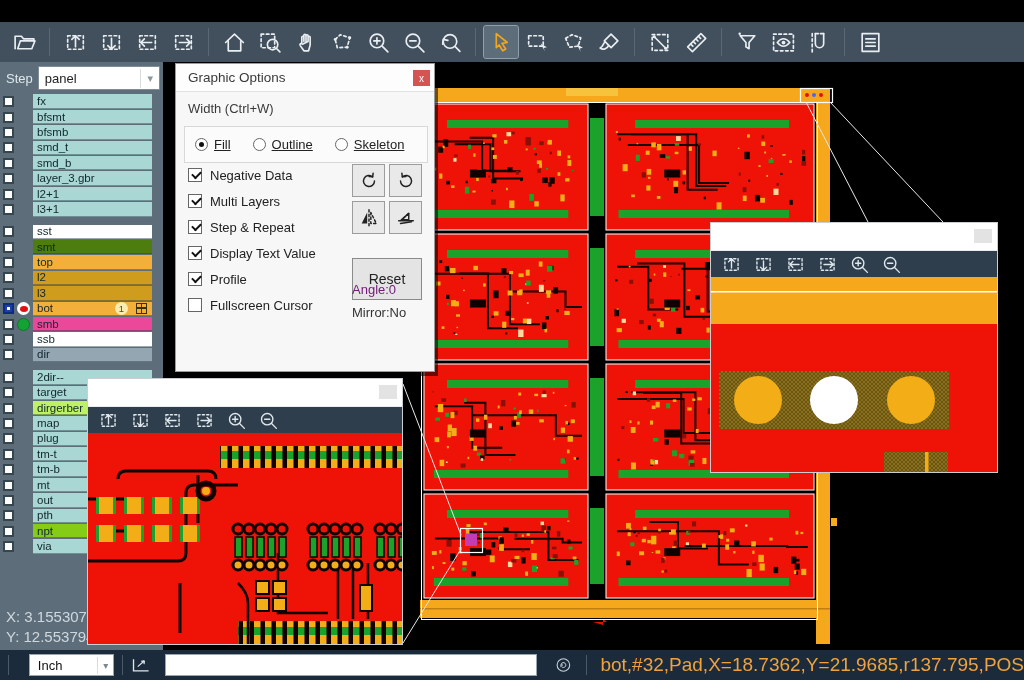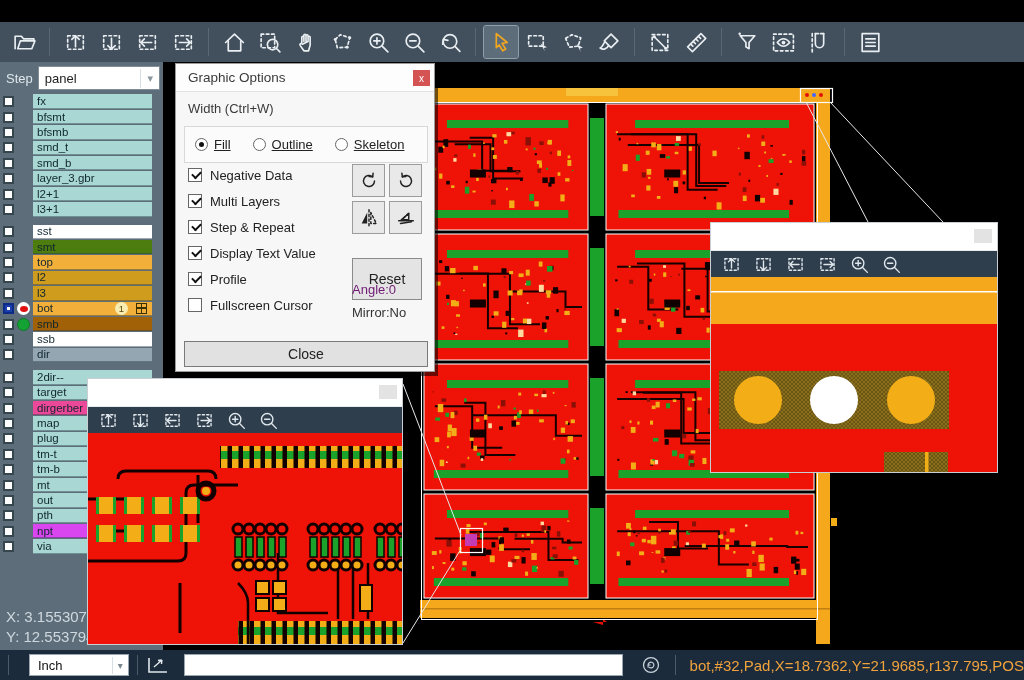--- a/index.html
+++ b/index.html
@@ -60,21 +60,21 @@
   
   #statusbar { position:absolute; left:0; top:650px; width:1024px; height:30px;
     background:#1c2b3b; display:flex; align-items:center; z-index:50; }
   .sb-sep { width:1px; height:20px; background:#4a5a68; margin:0 8px; }
   #unit-select { width:100px; height:22px; background:#fff; border:1px solid #9aa6ae; margin-left:12px;
     display:flex; align-items:center; justify-content:space-between; font-size:13px; color:#111; padding-left:8px; }
   #unit-select .chev { color:#7c8890; font-size:10px; border-left:1px solid #d7dde1; padding:3px 5px; }
   #angle-icon { width:24px; height:20px; color:#dfe7ec; }
   #cmd-input { width:440px; height:22px; background:#fff; border:1px solid #9aa6ae; font-size:13px; padding:0 6px; color:#111; }
   #refresh-icon { width:20px; height:20px; color:#c9d4db; margin-left:18px; }
-  #status-text { color:#f0a23c; font-size:15px; margin-left:6px; white-space:nowrap; }
+  #status-text { color:#f0a23c; font-size:19px; margin-left:6px; white-space:nowrap; }
 
   
   #dialog { position:absolute; left:175px; top:63px; width:260px; height:309px; background:#f7f7f7;
     border:1px solid #9b9b9b; box-shadow:3px 4px 0 rgba(0,0,0,.55); z-index:30; font-size:13px; color:#222; }
   #dialog-title { position:absolute; left:0; top:0; right:0; height:28px; background:#fdfdfd;
     border-bottom:1px solid #e2e2e2; display:flex; align-items:center; padding-left:12px; font-size:13.5px; color:#3a3a3a; }
   #dialog-close { position:absolute; right:4px; top:6px; width:17px; height:16px; background:#d45454;
     color:#fff; font-size:10px; display:flex; align-items:center; justify-content:center; }
   #width-label { position:absolute; left:12px; top:37px; color:#3a3a3a; }
   #radio-box { position:absolute; left:8px; top:62px; width:244px; height:37px; background:#fbfbfb;
@@ -870,42 +870,42 @@
           <span class="layer-bar" style="background:#cf9c1e">l3</span>
         </div>
         <div class="layer-row">
           <span class="layer-cb checked"></span>
           <span class="layer-dot red"></span>
           <span class="layer-bar" style="background:#f2b03a">bot<span class="layer-badge">1</span><span class="layer-grid"></span></span>
         </div>
         <div class="layer-row">
           <span class="layer-cb"></span>
           <span class="layer-dot green"></span>
-          <span class="layer-bar" style="background:#a16207">smb</span>
+          <span class="layer-bar" style="background:#ec4899">smb</span>
         </div>
         <div class="layer-row">
           <span class="layer-cb"></span>
           <span class="layer-bar" style="background:#ffffff">ssb</span>
         </div>
         <div class="layer-row">
           <span class="layer-cb"></span>
           <span class="layer-bar" style="background:#93a6b1">dir</span>
         </div>
         <div class="group-gap"></div>
         <div class="layer-row">
           <span class="layer-cb"></span>
           <span class="layer-bar" style="background:#a9d8d4">2dir--</span>
         </div>
         <div class="layer-row">
           <span class="layer-cb"></span>
           <span class="layer-bar" style="background:#a9d8d4">target</span>
         </div>
         <div class="layer-row">
           <span class="layer-cb"></span>
-          <span class="layer-bar short" style="background:#ec4899">dirgerber</span>
+          <span class="layer-bar short" style="background:#bef264">dirgerber</span>
         </div>
         <div class="layer-row">
           <span class="layer-cb"></span>
           <span class="layer-bar short" style="background:#a9d8d4">map</span>
         </div>
         <div class="layer-row">
           <span class="layer-cb"></span>
           <span class="layer-bar short" style="background:#a9d8d4">plug</span>
         </div>
         <div class="layer-row">
@@ -923,21 +923,21 @@
         <div class="layer-row">
           <span class="layer-cb"></span>
           <span class="layer-bar short" style="background:#a9d8d4">out</span>
         </div>
         <div class="layer-row">
           <span class="layer-cb"></span>
           <span class="layer-bar short" style="background:#a9d8d4">pth</span>
         </div>
         <div class="layer-row">
           <span class="layer-cb"></span>
-          <span class="layer-bar short" style="background:#d946ef">npt</span>
+          <span class="layer-bar short" style="background:#84cc16">npt</span>
         </div>
         <div class="layer-row">
           <span class="layer-cb"></span>
           <span class="layer-bar short" style="background:#a9d8d4">via</span>
         </div>
       </div>
     <div id="coord-x">X: 3.155307</div>
     <div id="coord-y">Y: 12.553794</div>
   </div>
 
@@ -1197,21 +1197,20 @@
           <svg viewBox="0 0 24 24">
             <path d="M4 15h16 M15 14 7 14l8-7z" fill="none" stroke="currentColor" stroke-width="1.6" stroke-linecap="round" stroke-linejoin="round"></path>
             <path d="M15 7l-8 7" fill="none" stroke="currentColor" stroke-width="1.6" stroke-linecap="round" stroke-linejoin="round" stroke-dasharray="2.5 2.5"></path>
             <path d="M6 18l12-2" fill="none" stroke="currentColor" stroke-width="1.6" stroke-linecap="round" stroke-linejoin="round"></path>
           </svg>
         </div>
       </div>
     <div id="reset-btn">Reset</div>
     <div id="angle-label">Angle:0</div>
     <div id="mirror-label">Mirror:No</div>
-    <div id="close-btn">Close</div>
   </div>
 
   <div id="statusbar">
     <div class="sb-sep"></div>
     <div id="unit-select">
       <span>Inch</span>
       <span class="chev">▾</span>
     </div>
     <div class="sb-sep"></div>
     <svg id="angle-icon" viewBox="0 0 24 20">

